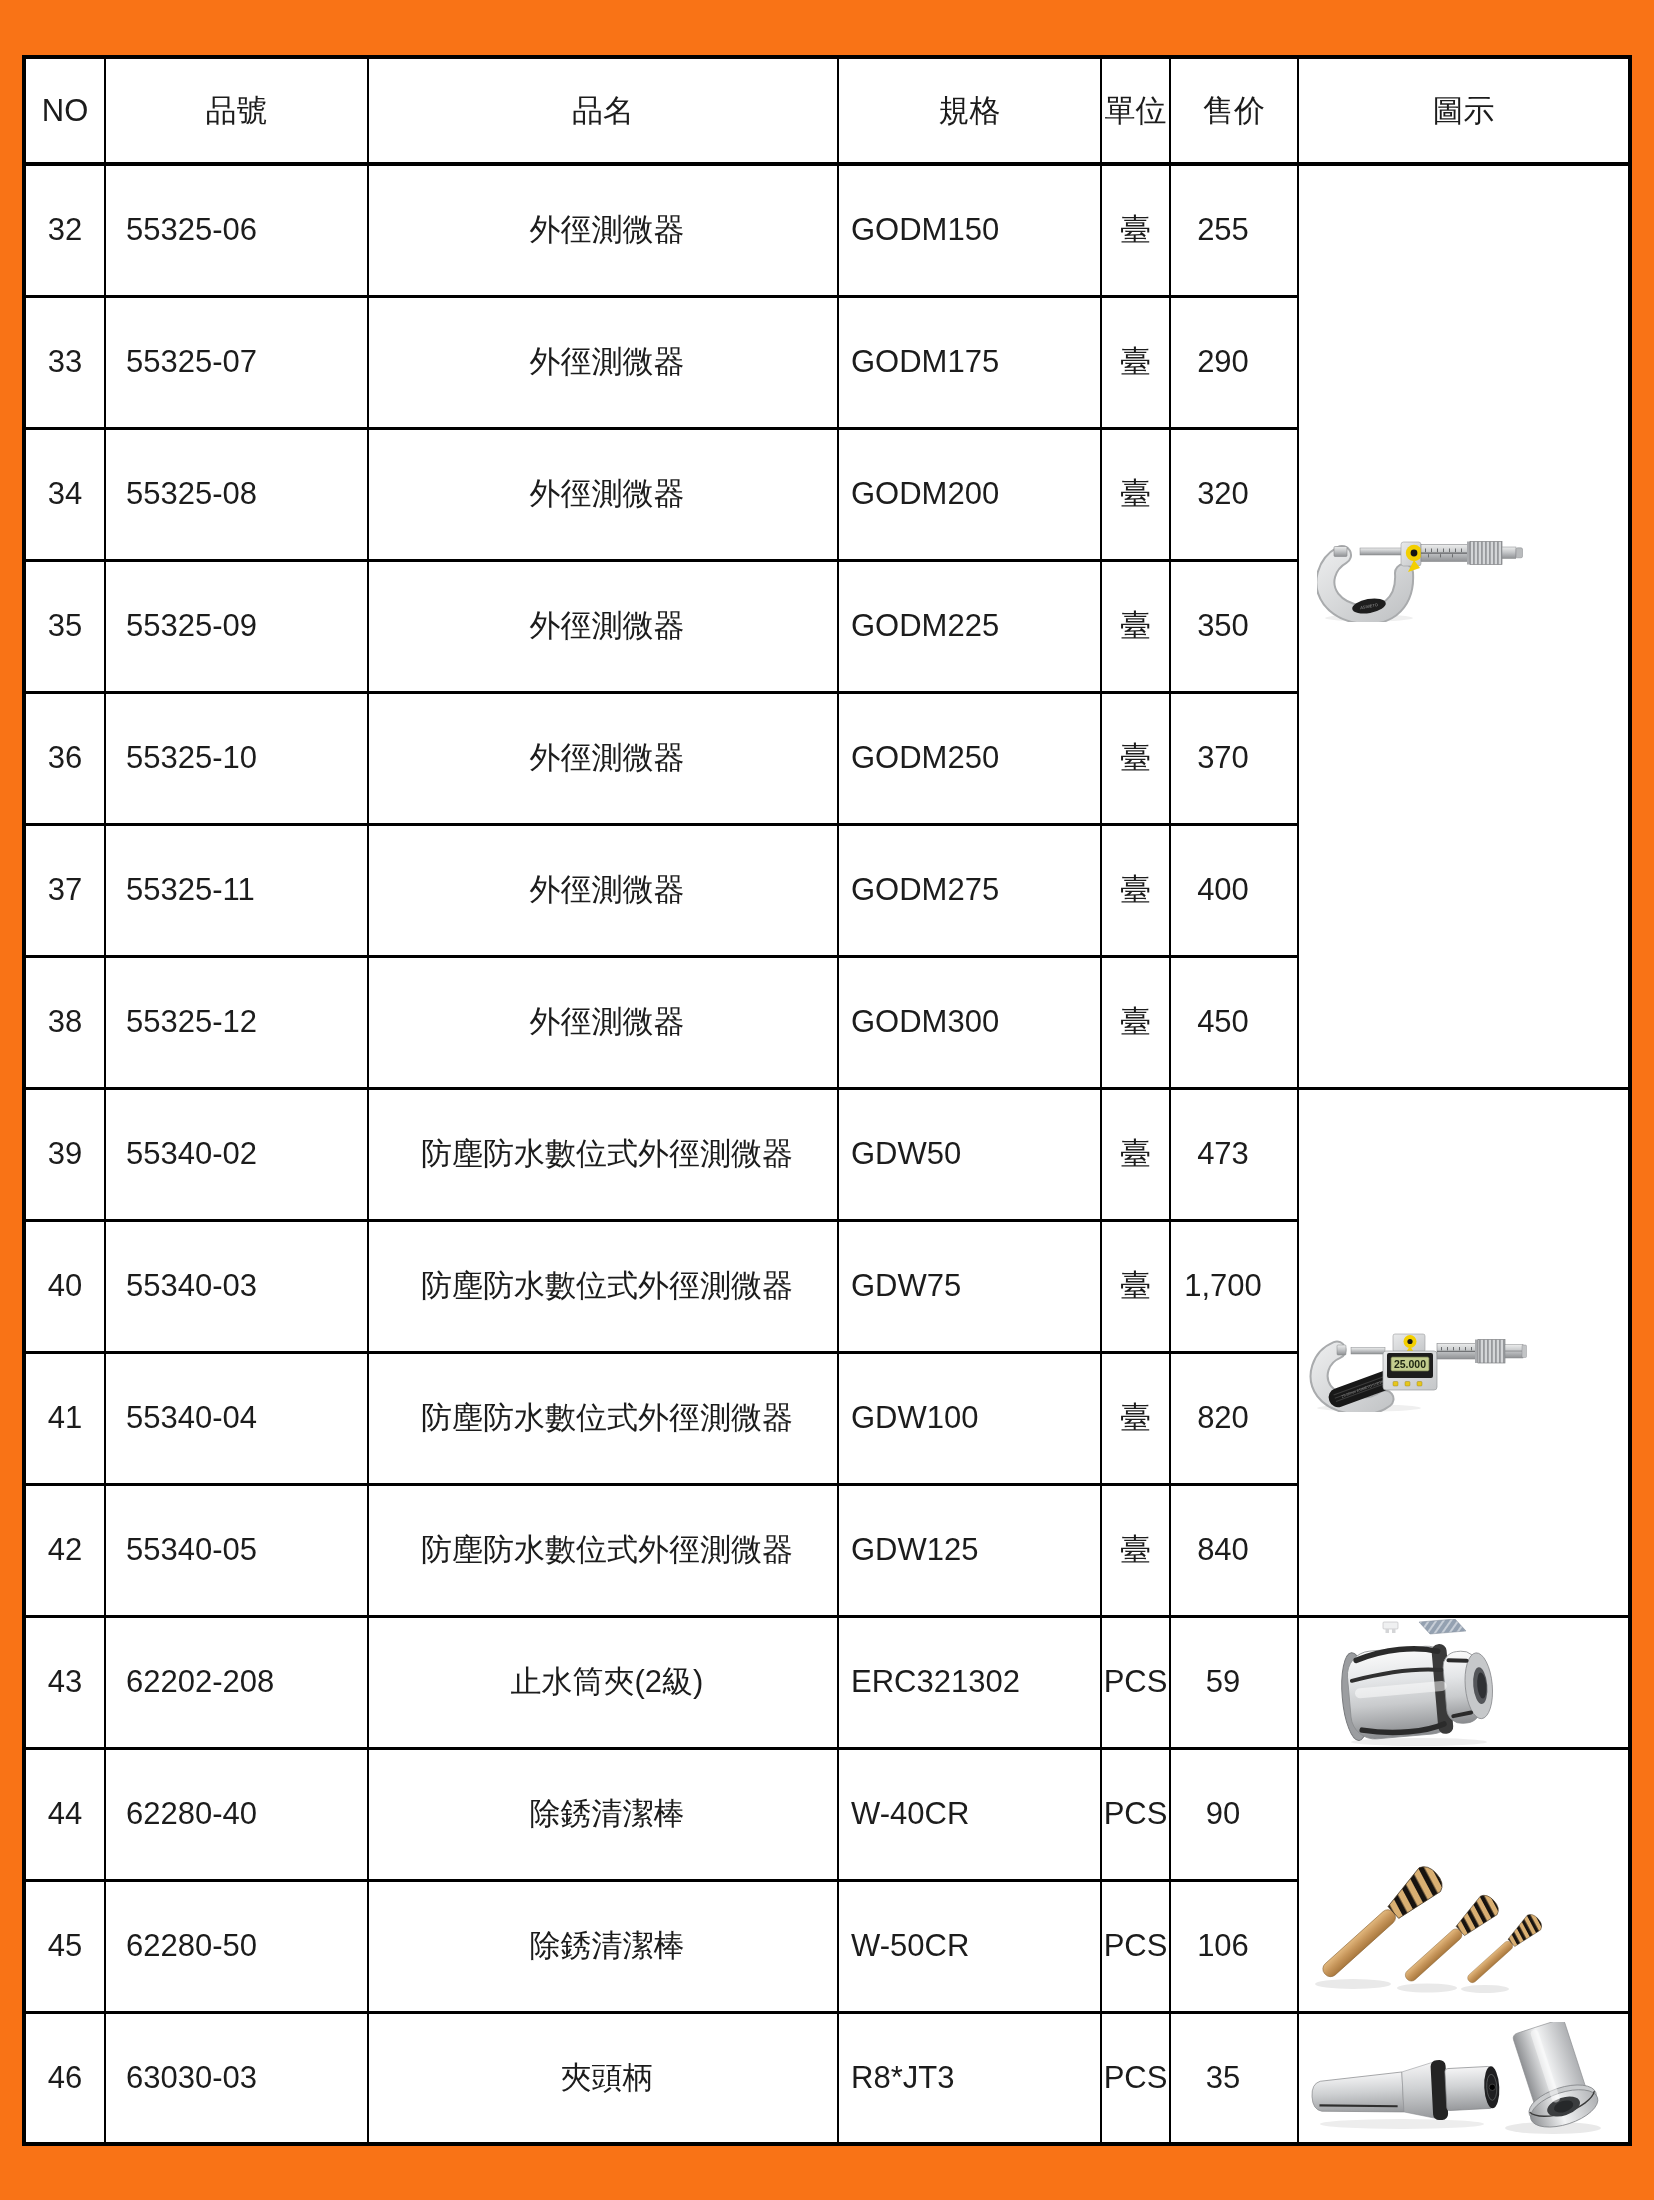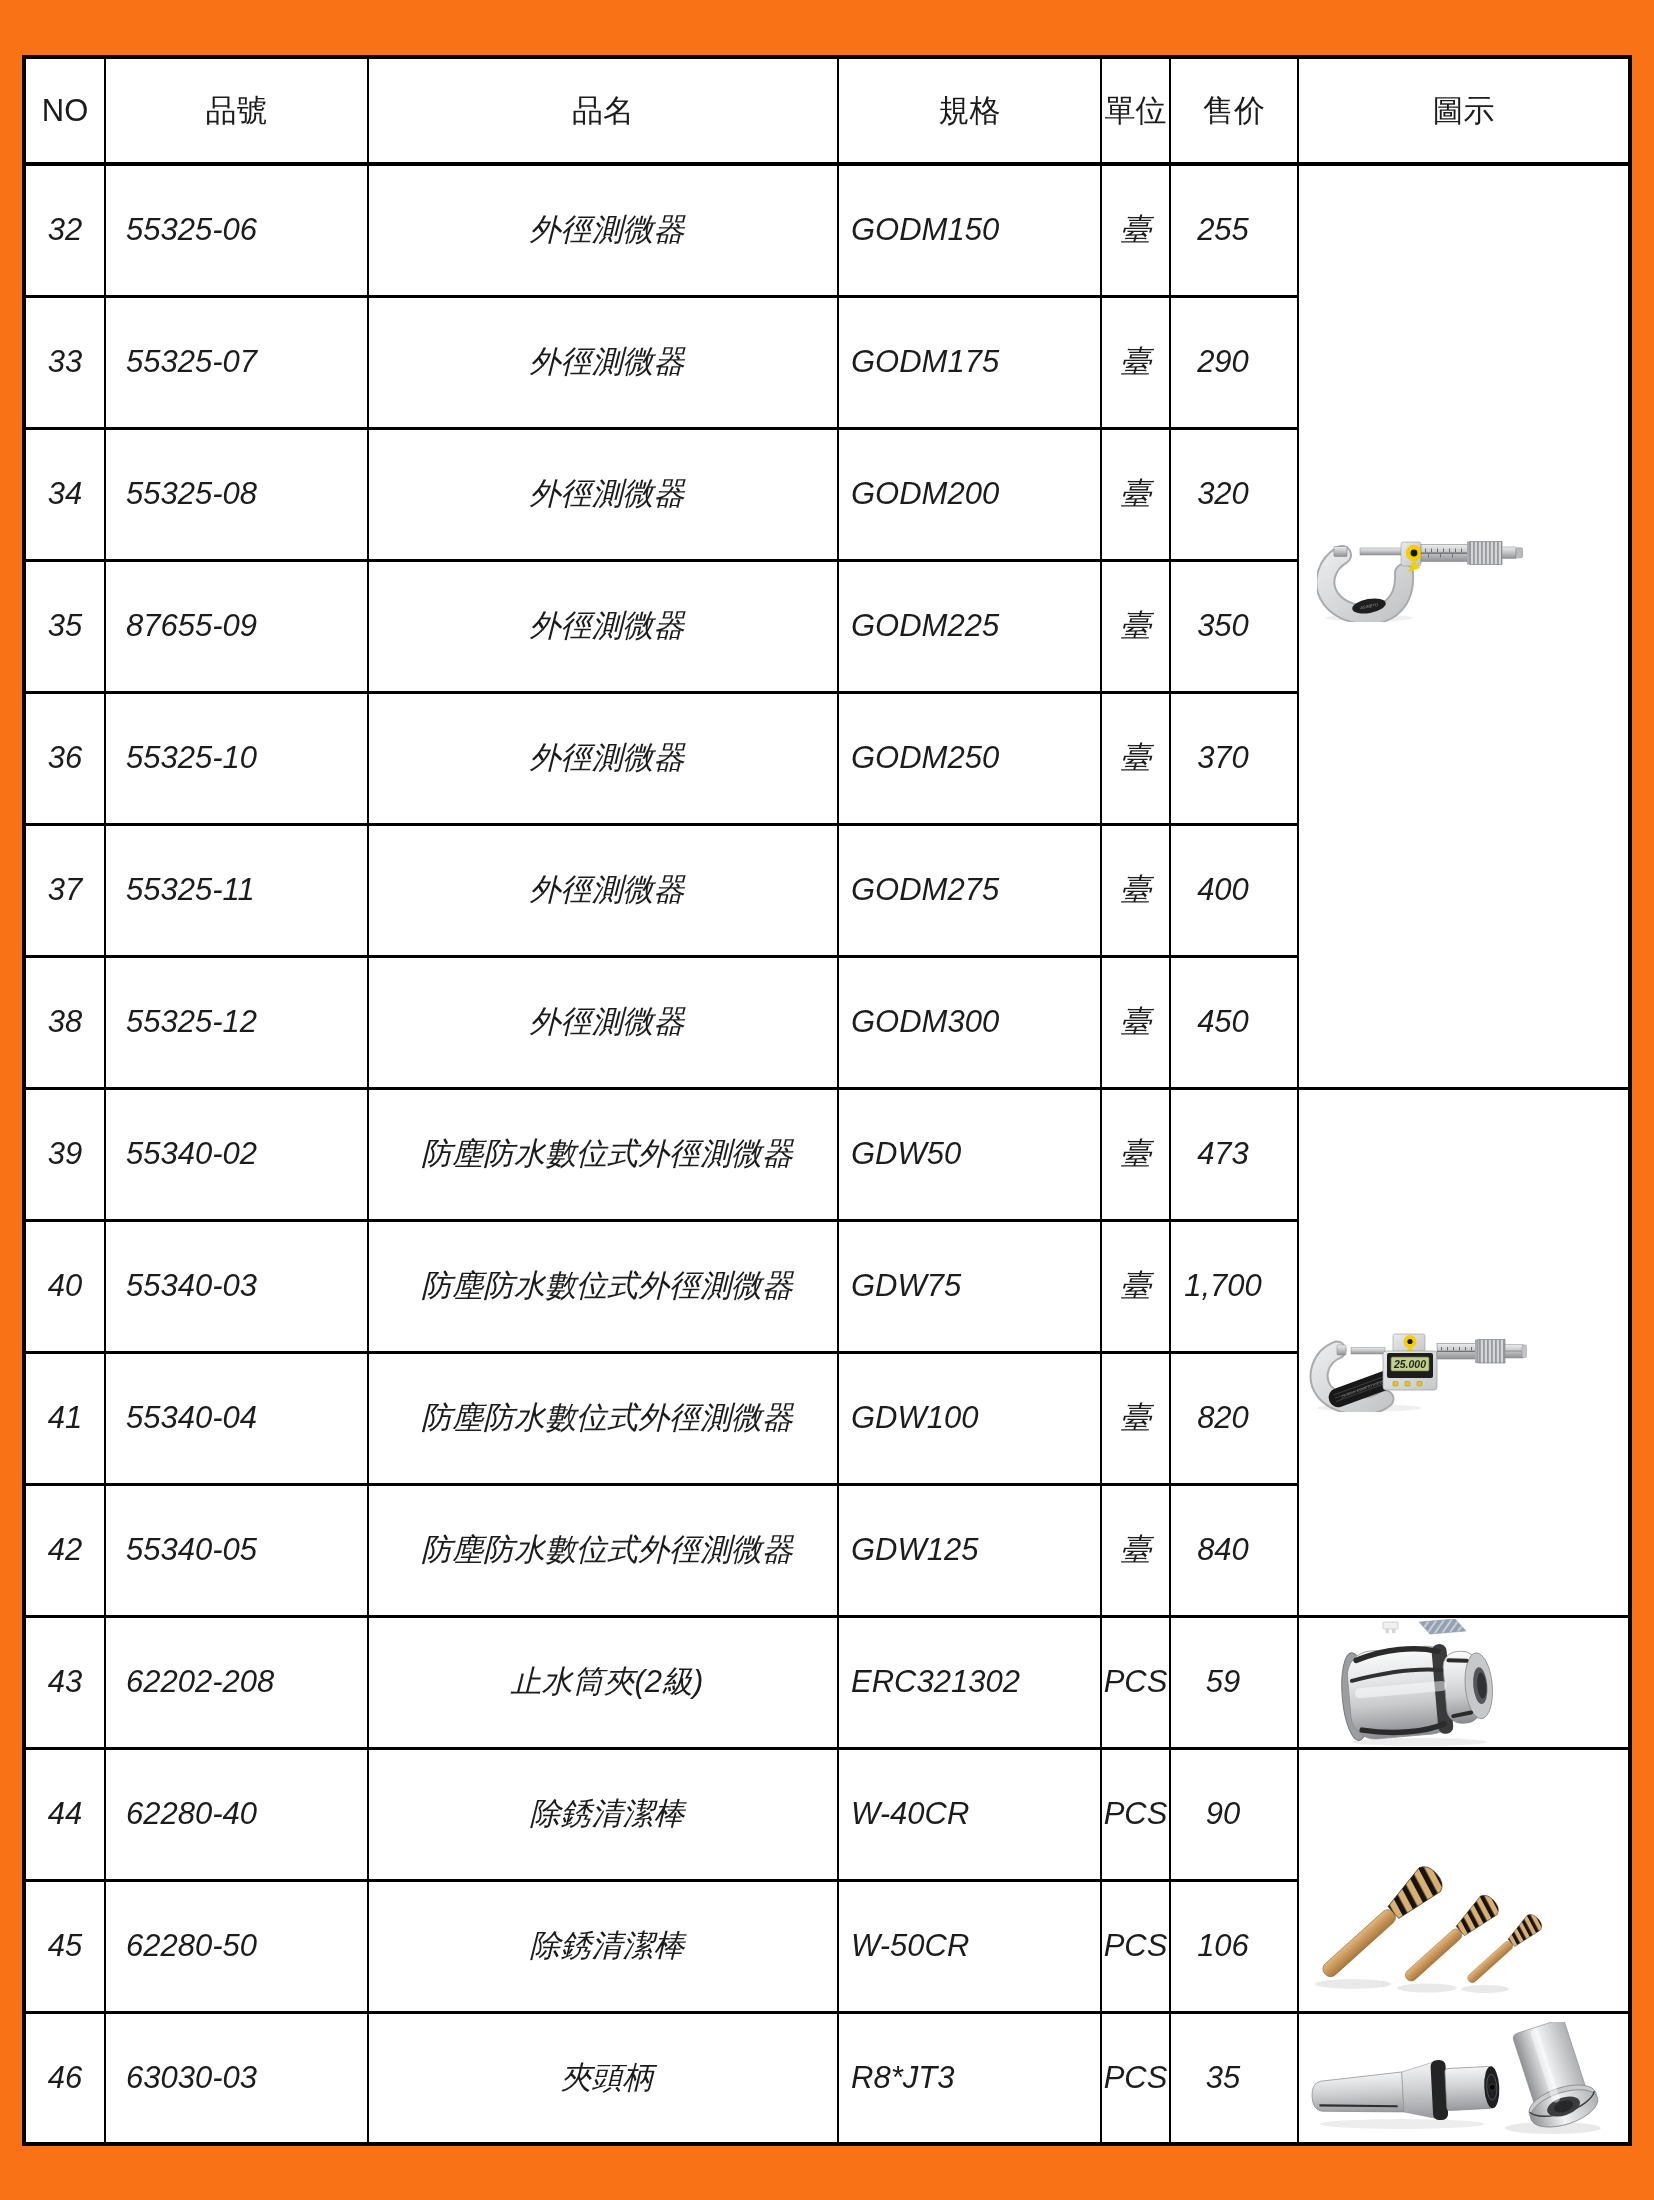--- a/index.html
+++ b/index.html
@@ -15,21 +15,21 @@
   }
   th, td {
     border-left:2px solid #000; border-right:2px solid #000;
     border-top:3px solid #000; border-bottom:3px solid #000;
     vertical-align:middle; overflow:hidden;
     font-size:31px; font-weight:normal; line-height:1.15;
     padding:0; background:#fff;
   }
   thead tr { height:107px; }
   thead th { text-align:center; border-bottom:4px solid #000; }
-  tbody tr { height:132px;font-style:italic; }
+  tbody tr { height:132px; }
   .c-no    { text-align:center; }
   .c-itemno{ text-align:left; padding-left:20px; }
   .c-name  { text-align:center; padding-left:8px; }
   .c-spec  { text-align:left; padding-left:12px; }
   .c-unit  { text-align:center; }
   .c-price { text-align:center; padding-right:22px; }
   td.img-cell { padding:0; position:relative; }
   svg.photo { position:absolute; display:block; }
 </style>
 </head>
@@ -127,21 +127,21 @@
       <tr>
         <td class="c-no">34</td>
         <td class="c-itemno">55325-08</td>
         <td class="c-name">外徑測微器</td>
         <td class="c-spec">GODM200</td>
         <td class="c-unit">臺</td>
         <td class="c-price">320</td>
       </tr>
       <tr>
         <td class="c-no">35</td>
-        <td class="c-itemno">87655-09</td>
+        <td class="c-itemno">55325-09</td>
         <td class="c-name">外徑測微器</td>
         <td class="c-spec">GODM225</td>
         <td class="c-unit">臺</td>
         <td class="c-price">350</td>
       </tr>
       <tr>
         <td class="c-no">36</td>
         <td class="c-itemno">55325-10</td>
         <td class="c-name">外徑測微器</td>
         <td class="c-spec">GODM250</td>

